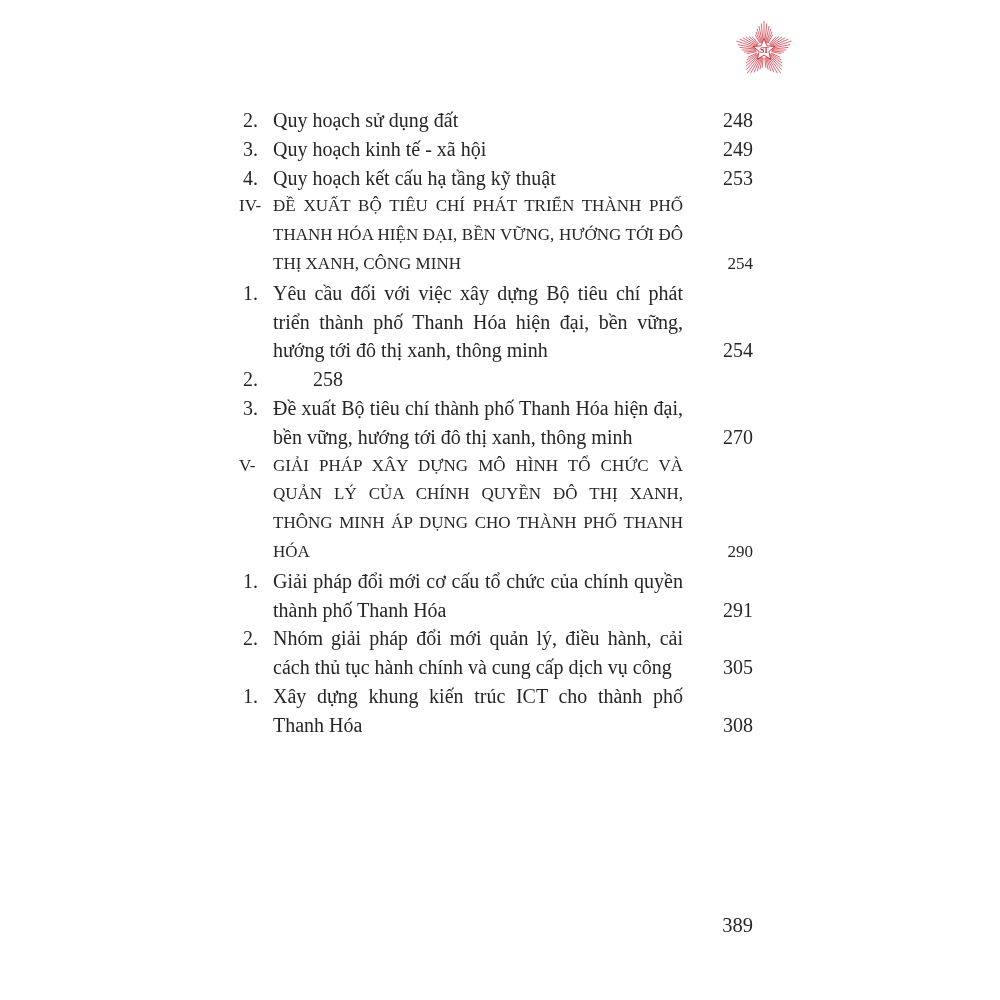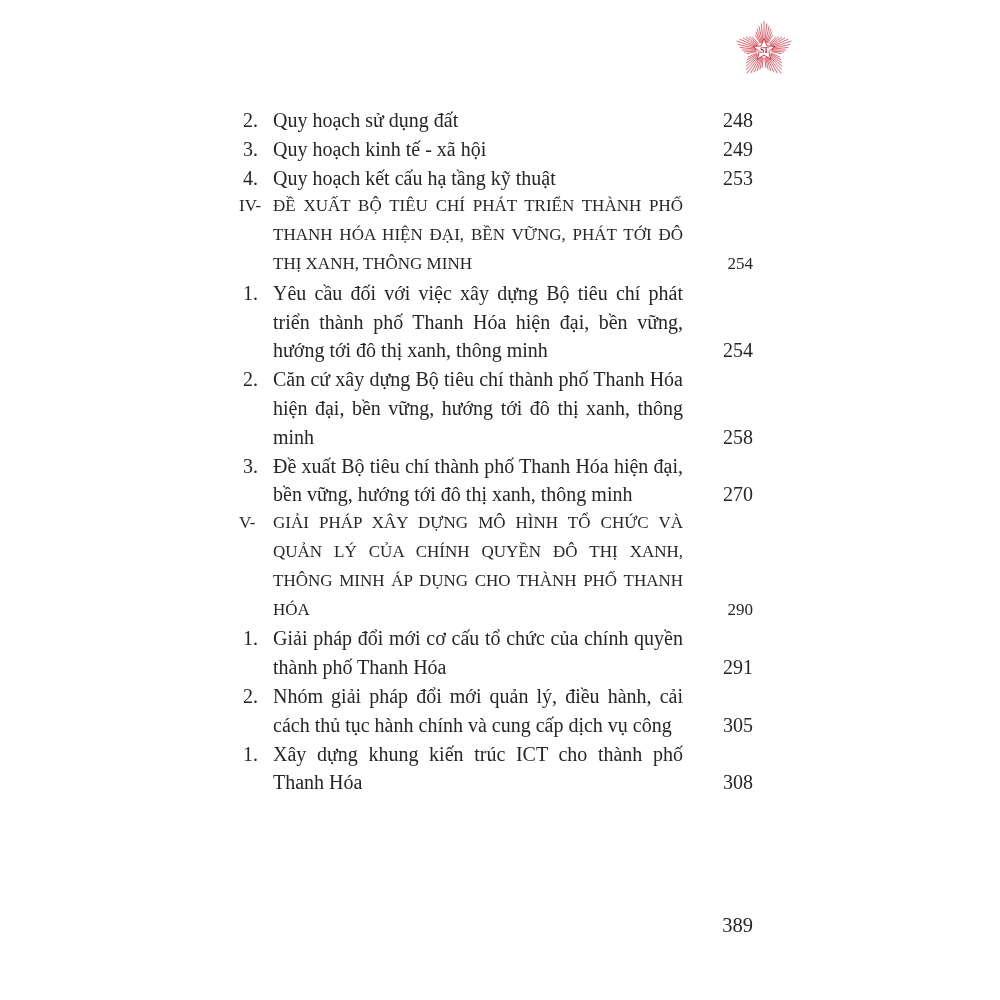--- a/index.html
+++ b/index.html
@@ -122,33 +122,32 @@
   </div>
 
   <div class="entry">
     <span class="num">4.</span>
     <span class="text">Quy hoạch kết cấu hạ tầng kỹ thuật</span>
     <span class="pnum">253</span>
   </div>
 
   <div class="entry section">
     <span class="num">IV-</span>
-    <span class="text">ĐỀ XUẤT BỘ TIÊU CHÍ PHÁT TRIỂN THÀNH PHỐ THANH HÓA HIỆN ĐẠI, BỀN VỮNG, PHÁT TỚI ĐÔ THỊ XANH, THÔNG MINH</span>
+    <span class="text">ĐỀ XUẤT BỘ TIÊU CHÍ PHÁT TRIỂN THÀNH PHỐ THANH HÓA HIỆN ĐẠI, BỀN VỮNG, HƯỚNG TỚI ĐÔ THỊ XANH, CÔNG MINH</span>
     <span class="pnum">254</span>
   </div>
 
   <div class="entry">
     <span class="num">1.</span>
     <span class="text">Yêu cầu đối với việc xây dựng Bộ tiêu chí phát triển thành phố Thanh Hóa hiện đại, bền vững, hướng tới đô thị xanh, thông minh</span>
     <span class="pnum">254</span>
   </div>
 
   <div class="entry">
     <span class="num">2.</span>
-    <span class="text">Căn cứ xây dựng Bộ tiêu chí thành phố Thanh Hóa hiện đại, bền vững, hướng tới đô thị xanh, thông minh</span>
     <span class="pnum">258</span>
   </div>
 
   <div class="entry">
     <span class="num">3.</span>
     <span class="text">Đề xuất Bộ tiêu chí thành phố Thanh Hóa hiện đại, bền vững, hướng tới đô thị xanh, thông minh</span>
     <span class="pnum">270</span>
   </div>
 
   <div class="entry section">

